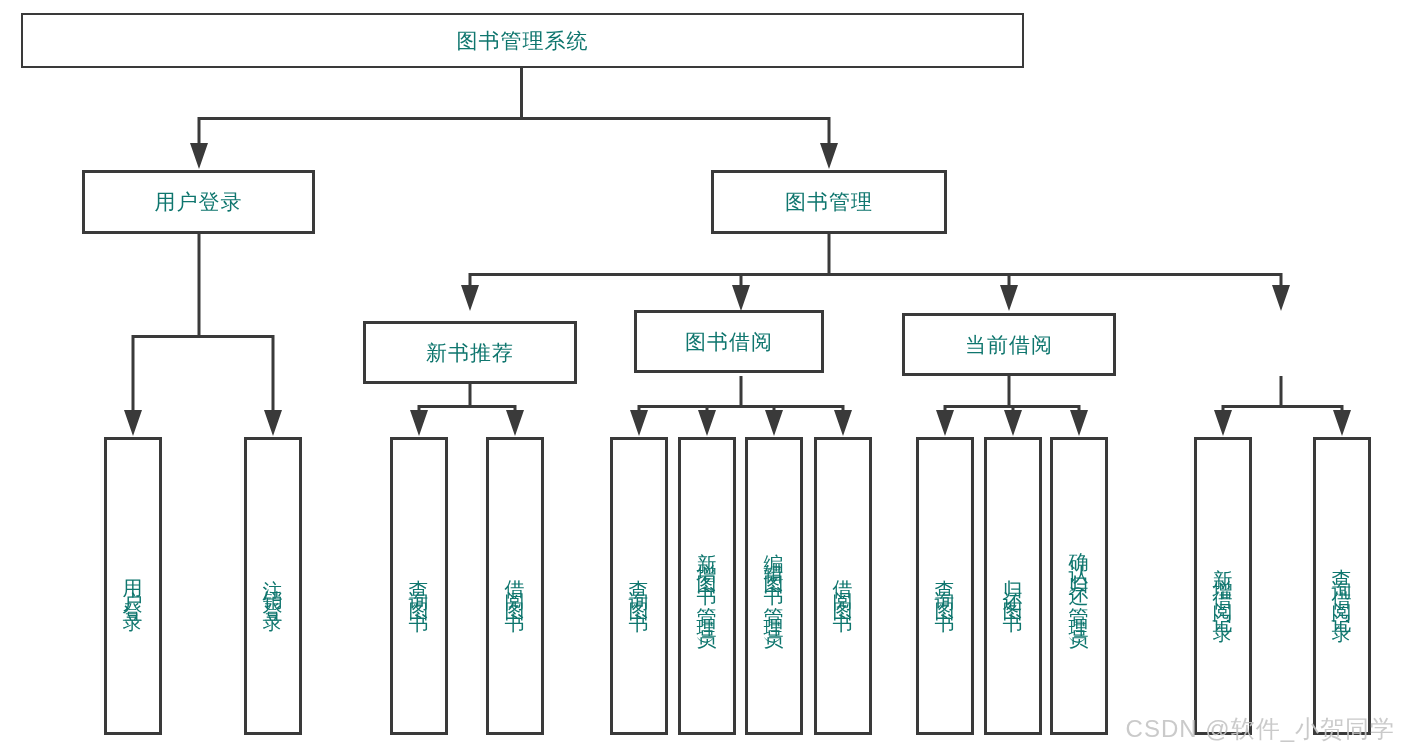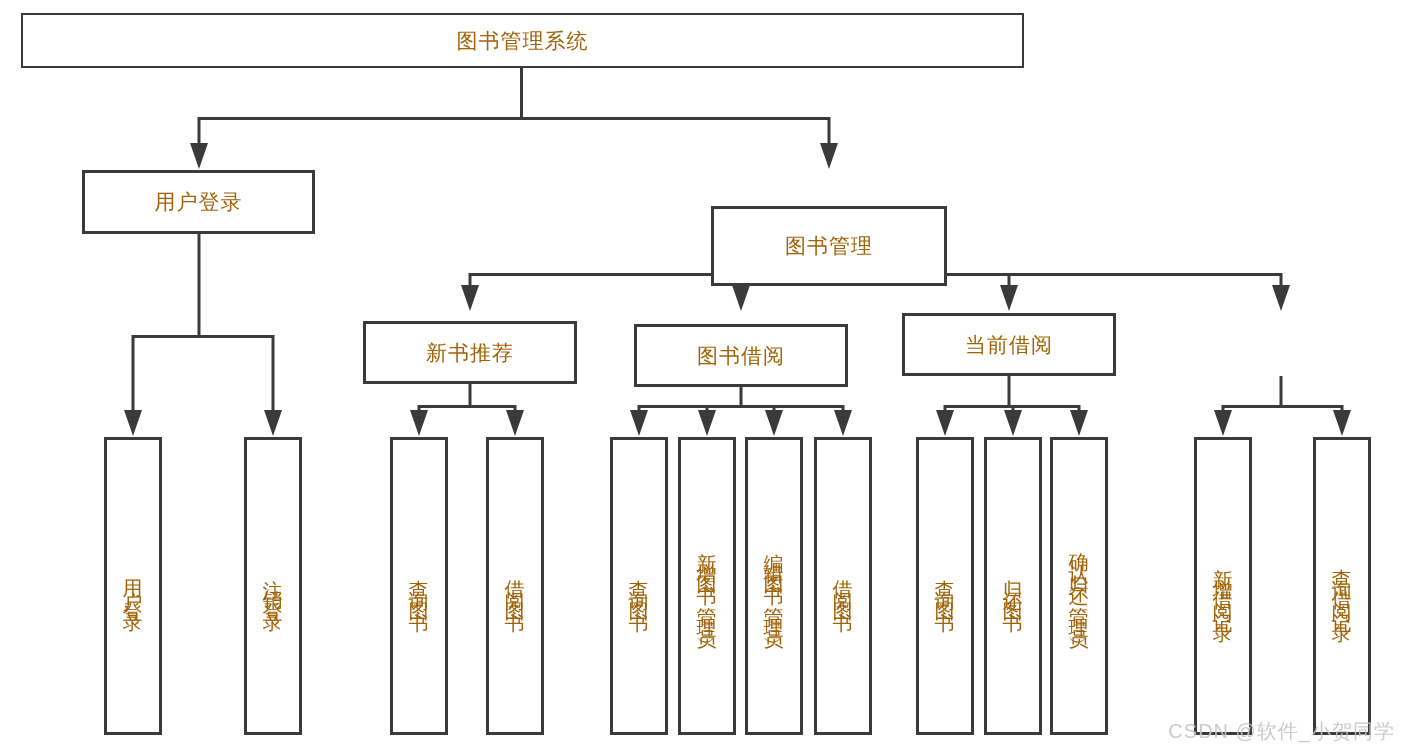--- a/index.html
+++ b/index.html
@@ -31,37 +31,37 @@
     display: flex;
     align-items: center;
     justify-content: center;
     z-index: 2;
   }
   .node.root {
     border-width: 2px;
   }
   .node .lbl {
     font-size: 21px;
-    color: #a16207;
+    color: #0f766e;
     letter-spacing: 1px;
     white-space: nowrap;
   }
   .node.leaf .lbl {
     writing-mode: vertical-lr;
     text-orientation: mixed;
     font-size: 20px;
     line-height: 1.1;
     letter-spacing: 11px;
     white-space: normal;
   }
   .watermark {
     position: absolute;
     right: 10px;
     bottom: 2px;
-    font-size: 20px;
+    font-size: 24px;
     letter-spacing: 1px;
     color: rgba(198, 198, 198, 0.92);
     z-index: 5;
     white-space: nowrap;
   }
 </style>
 </head>
 <body>
 
 <div class="canvas">
@@ -121,28 +121,28 @@
              M1333 410 L1351 410 L1342 436 Z" fill="#3a3a3a" stroke="none"></path>
   </svg>
 
   <div class="node root" style="left:21px; top:13px; width:1003px; height:55px;">
     <span class="lbl">图书管理系统</span>
   </div>
 
   <div class="node" style="left:82px; top:170px; width:233px; height:64px;">
     <span class="lbl">用户登录</span>
   </div>
-  <div class="node" style="left:711px; top:170px; width:236px; height:80px;margin-top:36px;">
+  <div class="node" style="left:711px; top:170px; width:236px; height:64px;">
     <span class="lbl">图书管理</span>
   </div>
 
   <div class="node" style="left:363px; top:313px; width:214px; height:63px;margin-top:8px;">
     <span class="lbl">新书推荐</span>
   </div>
-  <div class="node" style="left:634px; top:324px; width:214px; height:63px;">
+  <div class="node" style="left:634px; top:310px; width:190px; height:63px;">
     <span class="lbl">图书借阅</span>
   </div>
   <div class="node" style="left:902px; top:313px; width:214px; height:63px;">
     <span class="lbl">当前借阅</span>
   </div>
 
   <div class="node leaf" style="left:104px; top:437px; width:58px; height:298px;">
     <span class="lbl">用户登录</span>
   </div>
   <div class="node leaf" style="left:244px; top:437px; width:58px; height:298px;">

